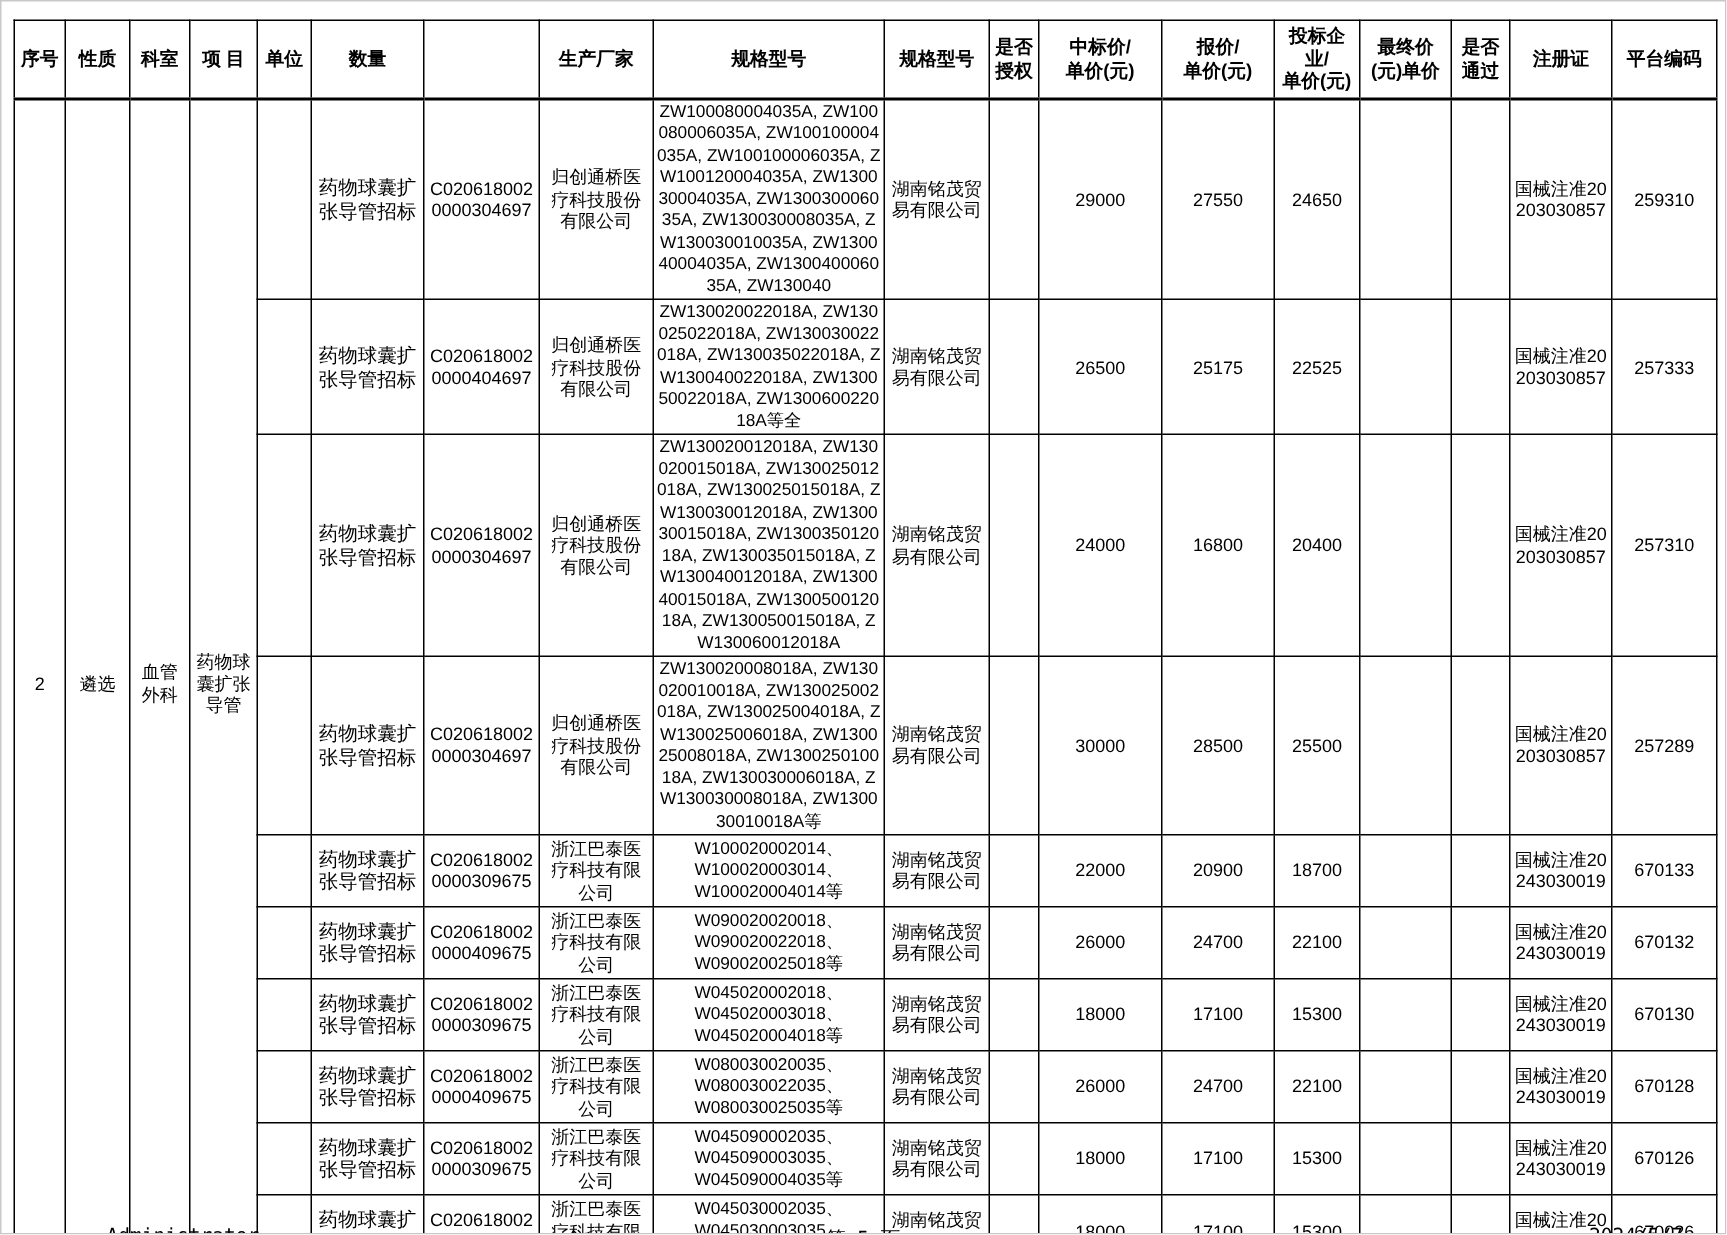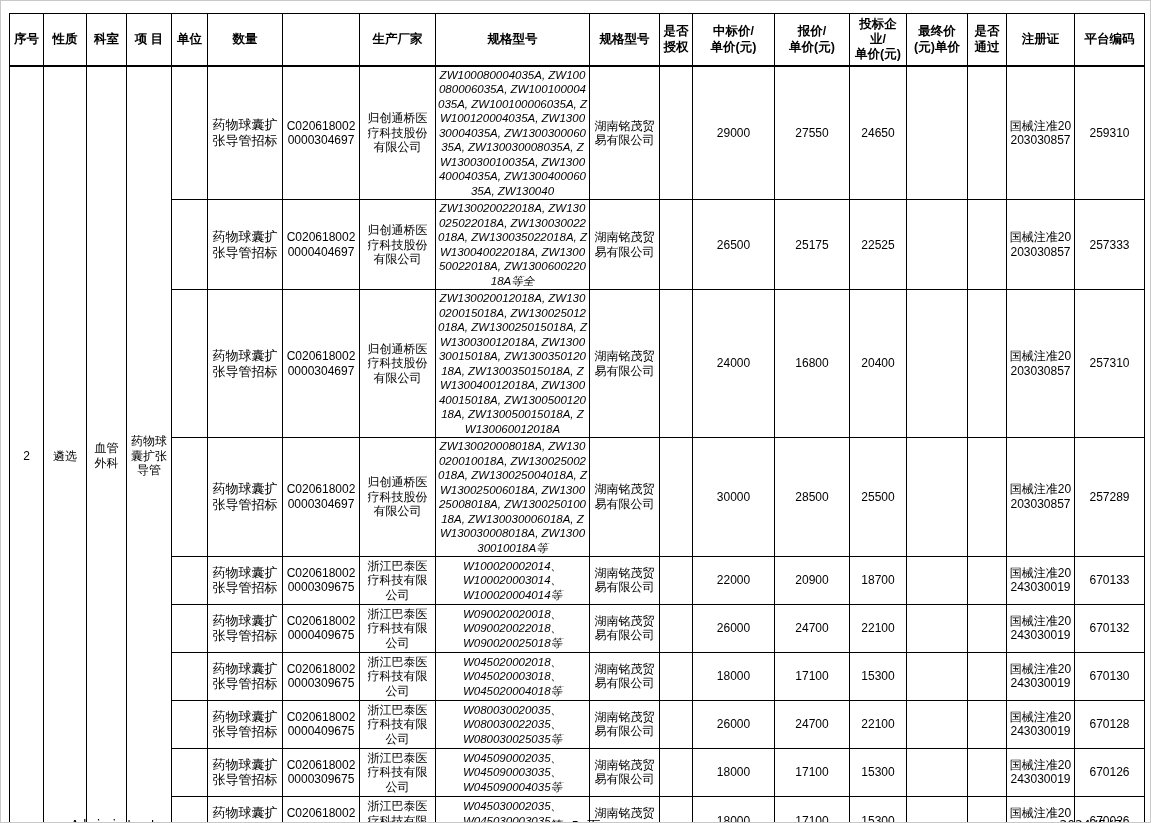--- a/index.html
+++ b/index.html
@@ -29,21 +29,21 @@
     overflow:hidden;
     font-family:"Liberation Sans",sans-serif;
   }
   .bid-table thead th{
     font-weight:bold;
     white-space:pre-line;
     height:49px;
     border-bottom:2px solid #000;
     font-size:12.5px;
   }
-  .bid-table td.col-spec{font-size:11.5px;white-space:pre-line;line-height:1.26;font-style:italic;}
+  .bid-table td.col-spec{font-size:11.5px;white-space:pre-line;line-height:1.26;}
   .bid-table td.col-code{font-size:12px;}
   .bid-table td.col-qty{font-size:13px;}
   .bid-table td.col-cert{font-size:12px;}
   .bid-table td.col-dept{padding:1px 6px;}
   .footer{
     position:absolute;left:0;top:798px;width:100%;height:20px;
     font-family:"DejaVu Sans Mono","Liberation Mono",monospace;
     font-size:13px;color:#000;margin-top:16px;
   }
   .f-left{position:absolute;left:70px;top:2px;}

